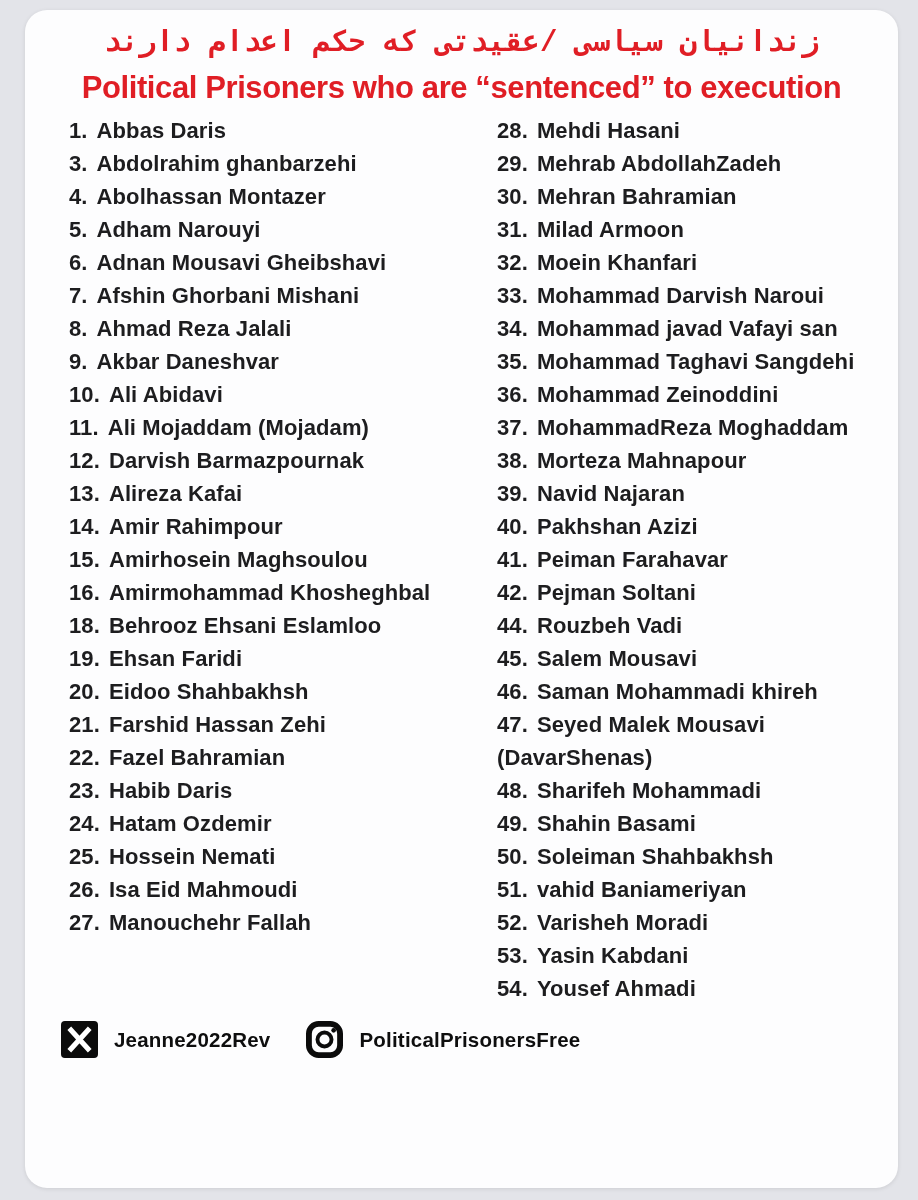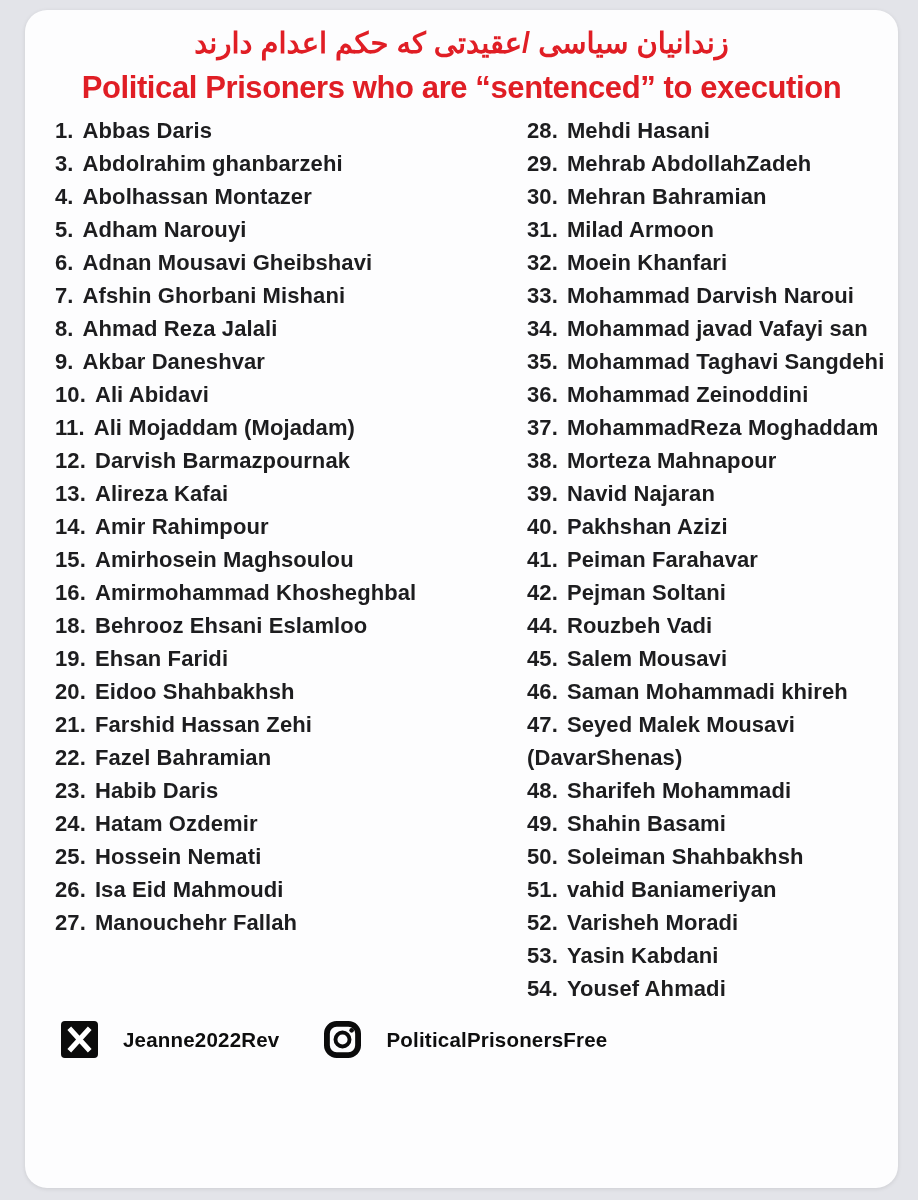--- a/index.html
+++ b/index.html
@@ -12,38 +12,38 @@
   }
   .card {
     position:absolute; left:25px; top:10px;
     width:873px; height:1178px;
     background:#fdfdfe; border-radius:22px;
     box-shadow:0 1px 4px rgba(0,0,0,.10);
     overflow:hidden;
   }
   .title-fa {
     margin-top:14px; text-align:center; direction:rtl;
-    color:var(--red); font-family:Liberation Sans, sans-serif;
+    color:var(--red); font-family:Liberation Mono, monospace;
     font-weight:bold; font-size:29px; line-height:1.35;
   }
   .title-en {
     text-align:center; color:var(--red);
     font-weight:bold; font-size:31px; letter-spacing:-0.4px;
     margin-top:8px; line-height:1.1;
   }
-  .columns { display:flex; padding:9px 0 0 30px;gap:44px; }
+  .columns { display:flex; padding:9px 0 0 44px; }
   .col {
     font-size:22px; font-weight:bold; color:var(--ink);
     line-height:33px; letter-spacing:0.1px;
   }
   .col-left  { width:428px; flex:none; }
   .col-right { width:404px; flex:none; }
   .row .num { margin-right:9px; }
   .footer {
-    display:flex; align-items:center; gap:25px;
+    display:flex; align-items:center; gap:16px;
     margin:16px 0 0 36px;
     font-weight:bold; font-size:20.5px; color:#0e0e0e;
     letter-spacing:0.2px;
   }
   .icon { display:inline-flex; flex:none; }
   .ig-gap { margin-left:20px; }
 </style>
 </head>
 <body>
 

